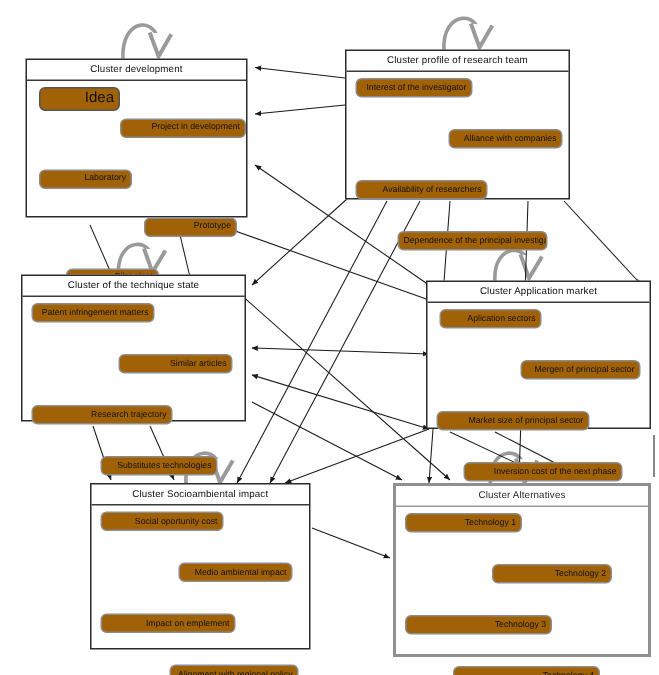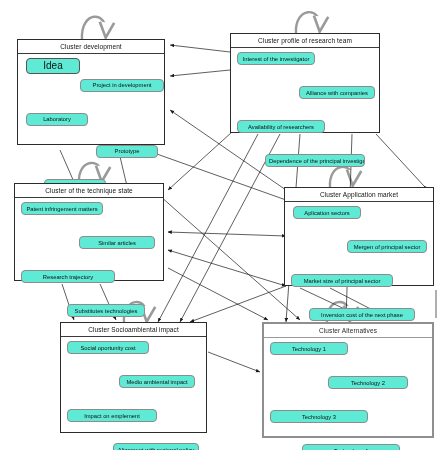--- a/index.html
+++ b/index.html
@@ -49,24 +49,24 @@
     color: #2a2a2a;
   }
   .cluster-body {
     position: relative;
     padding: 4px 4px;
     box-sizing: border-box;
   }
   .item {
     border: 1px solid #8c8c8c;
     border-radius: 4px;
-    background: #5eead4;
+    background: #a16207;
     font-size: 5.8px;
     color: #111111;
-    text-align: center;
+    text-align: right;
     padding: 2.5px 3px;
     margin-bottom: 21px;
     box-sizing: border-box;
     white-space: nowrap;
     overflow: hidden;
     line-height: 1.05;
   }
   .item.big {
     font-size: 10px;
     font-weight: normal;

